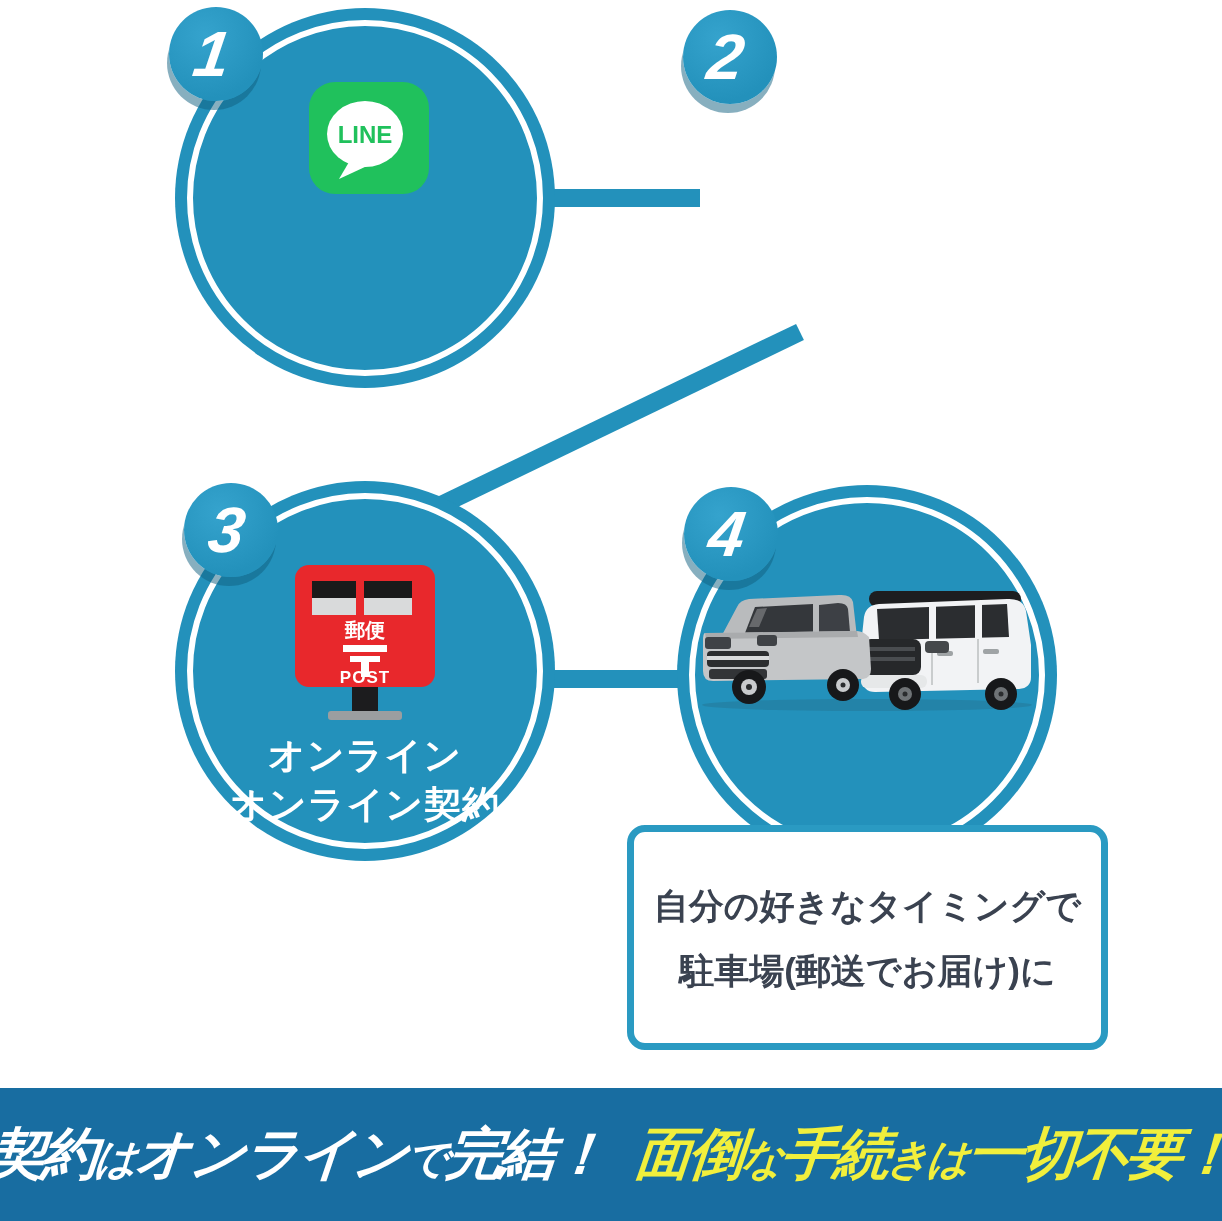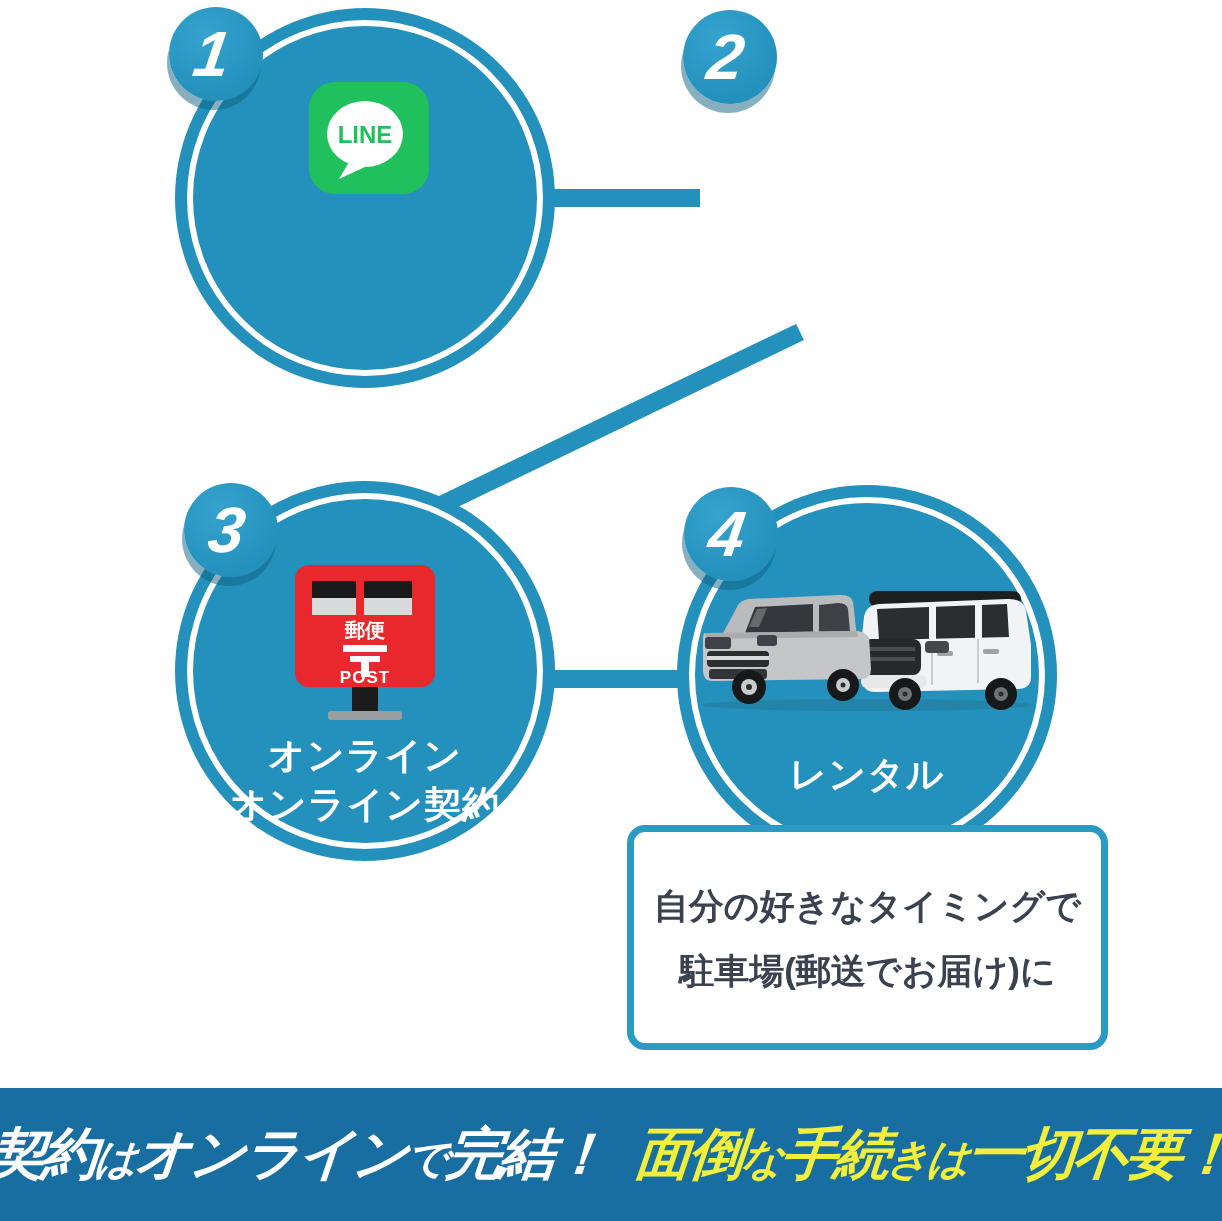--- a/index.html
+++ b/index.html
@@ -153,23 +153,20 @@
         <rect x="16" y="81" width="62" height="4" fill="#d9dbdc"></rect>
         <rect x="18" y="94" width="58" height="10" rx="3" fill="#323437"></rect>
         <circle cx="58" cy="112" r="17" fill="#17181a"></circle>
         <circle cx="58" cy="112" r="8" fill="#c9cbcd"></circle>
         <circle cx="58" cy="112" r="3" fill="#2a2c2e"></circle>
         <circle cx="152" cy="110" r="16" fill="#17181a"></circle>
         <circle cx="152" cy="110" r="7" fill="#c9cbcd"></circle>
         <circle cx="152" cy="110" r="2.5" fill="#2a2c2e"></circle>
       </g>
     </svg>
-    <div class="circle-label">
-      <div>レンタル</div>
-    </div>
   </div>
 
   <div class="badge" id="badge-1">
     <span class="num">1</span>
   </div>
   <div class="badge" id="badge-2">
     <span class="num">2</span>
   </div>
   <div class="badge" id="badge-3">
     <span class="num">3</span>

